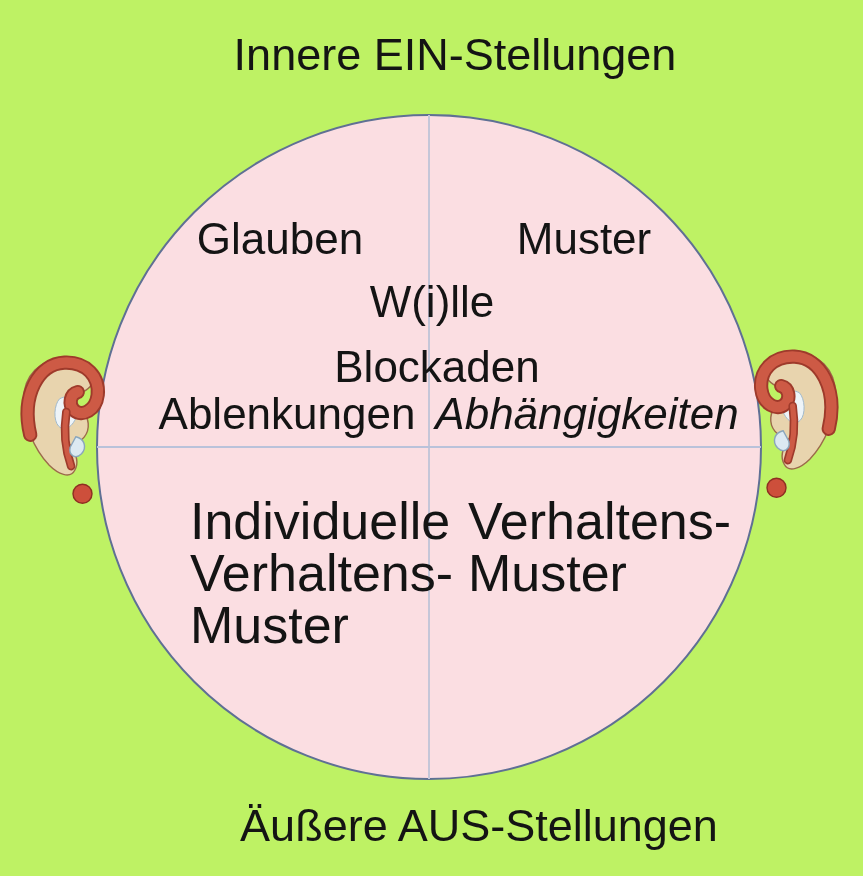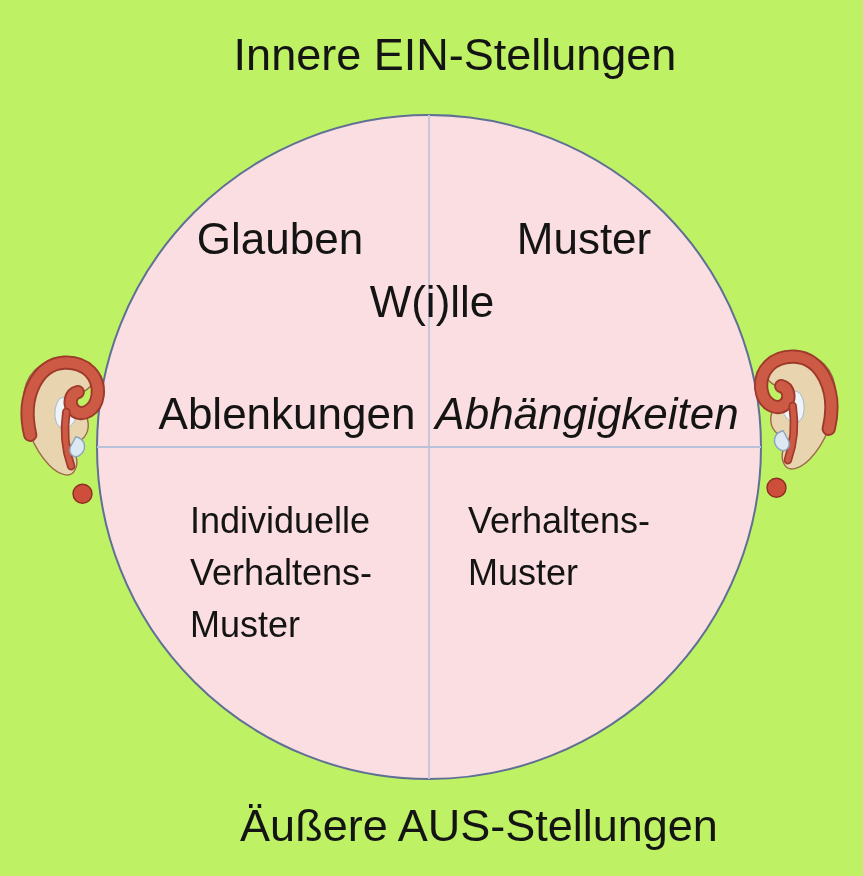--- a/index.html
+++ b/index.html
@@ -24,21 +24,21 @@
   .title{
     position:absolute;
     font-size:45px;
     line-height:1;
     white-space:nowrap;
     transform:translateX(-50%);
     color:#141414;
   }
   .textblock{
     position:absolute;
-    font-size:36px;
+    font-size:52px;
     line-height:52px;
     white-space:nowrap;
     color:#141414;
   }
 </style>
 </head>
 <body>
 
 <div class="canvas">
 
@@ -75,20 +75,21 @@
     <use href="#ear" transform="translate(843,349) scale(-0.95,0.95)"></use>
   </svg>
 
   <div class="title" style="left:455px;top:32px;">Innere EIN-Stellungen</div>
   <div class="title" style="left:460px;top:803px;margin-left:19px;">Äußere AUS-Stellungen</div>
 
   <div class="label centered" style="left:280px;top:217px;">Glauben</div>
   <div class="label centered" style="left:584px;top:217px;">Muster</div>
 
   <div class="label centered" style="left:420px;top:280px;margin-left:12px;">W(i)lle</div>
+  <div class="label centered" style="left:437px;top:345px;">Blockaden</div>
   <div class="label centered" style="left:287px;top:392px;">Ablenkungen</div>
   <div class="label centered" style="left:587px;top:392px;font-style:italic;">Abhängigkeiten</div>
 
   <div class="textblock" style="left:190px;top:495px;">
     <div>Individuelle</div>
     <div>Verhaltens-</div>
     <div>Muster</div>
   </div>
 
   <div class="textblock" style="left:468px;top:495px;">

